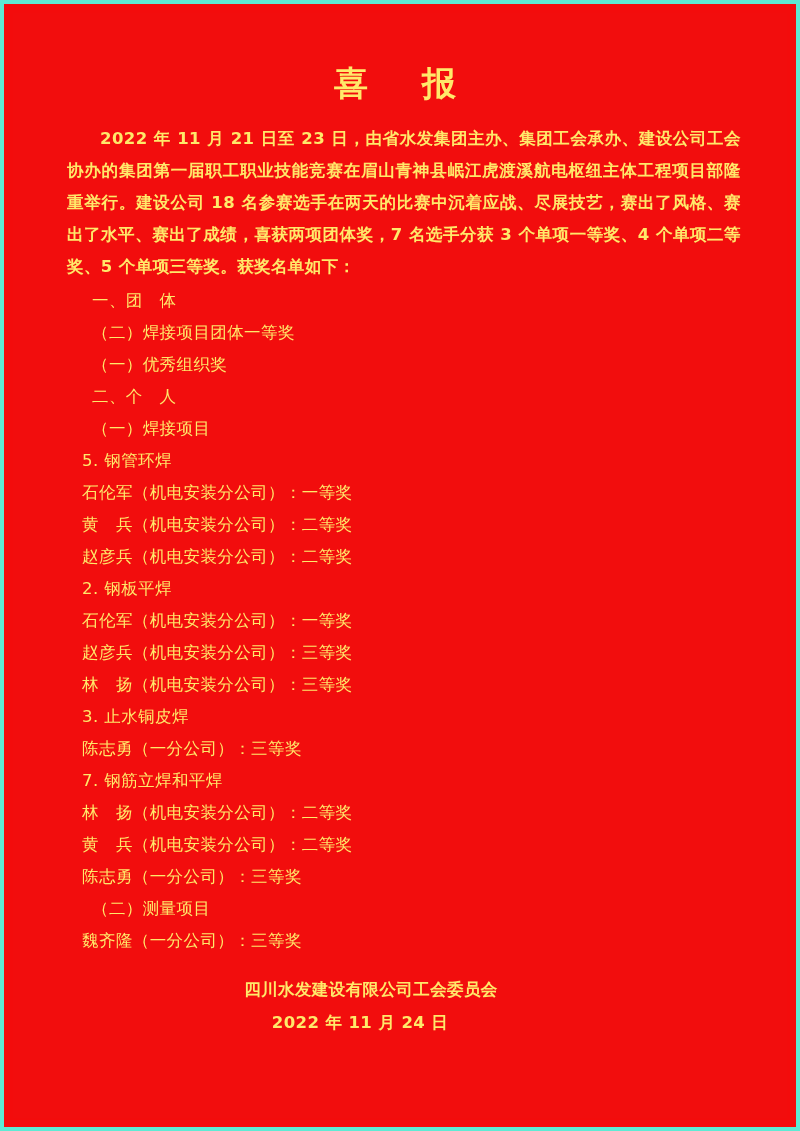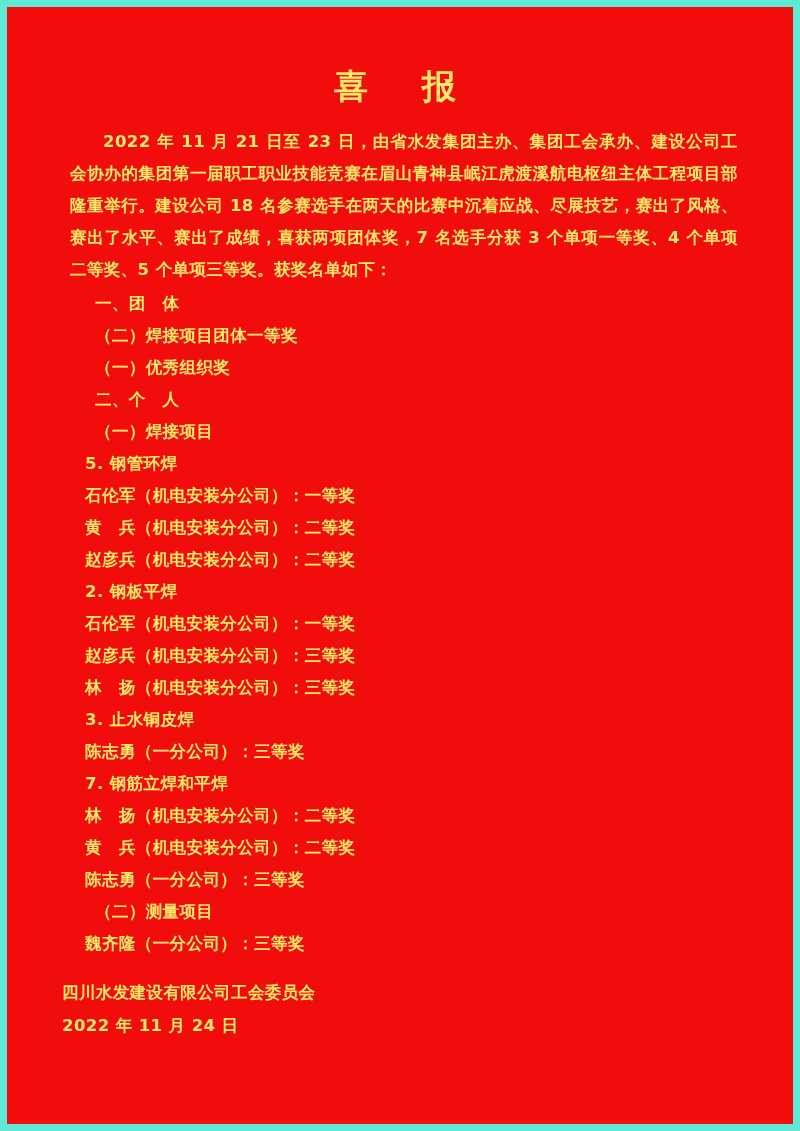--- a/index.html
+++ b/index.html
@@ -12,21 +12,21 @@
     background: #f60d0d;
     font-family: "DejaVu Sans", "Liberation Sans", sans-serif;
     overflow: hidden;
   }
   .poster {
     position: relative;
     width: 800px;
     height: 1131px;
     box-sizing: border-box;
     background: #f30c0c;
-    border: 7px solid #5eead4;
+    border: 4px solid #5eead4;
     padding: 0;
   }
   .inner {
     position: absolute;
     left: 9px;
     top: 9px;
     right: 9px;
     bottom: 9px;
     background: #f20d0d;
   }
@@ -51,32 +51,32 @@
     text-justify: inter-ideograph;
     text-indent: 2em;
     font-weight: bold;
     color: #ffe96a;
     margin: 0 0 2px 8px;
     letter-spacing: 0.4px;
   }
   .line {
     font-size: 16.5px;
     line-height: 32px;
-    font-weight: bold;
+    font-weight: normal;
     color: #ffe96a;
     margin: 0;
     letter-spacing: 0.4px;
     white-space: pre;
   }
   .indent1 { padding-left: 2em; }
   .indent2 { padding-left: 1.4em; }
   .indent3 { padding-left: 1.4em; }
   .sign-block {
     margin-top: 16px;
-    text-align: left;
+    text-align: center;
     padding-right: 58px;
   }
   .sign-line {
     font-size: 16.5px;
     line-height: 33px;
     font-weight: bold;
     color: #ffe96a;
     letter-spacing: 0.4px;
   }
   .sign-date {

